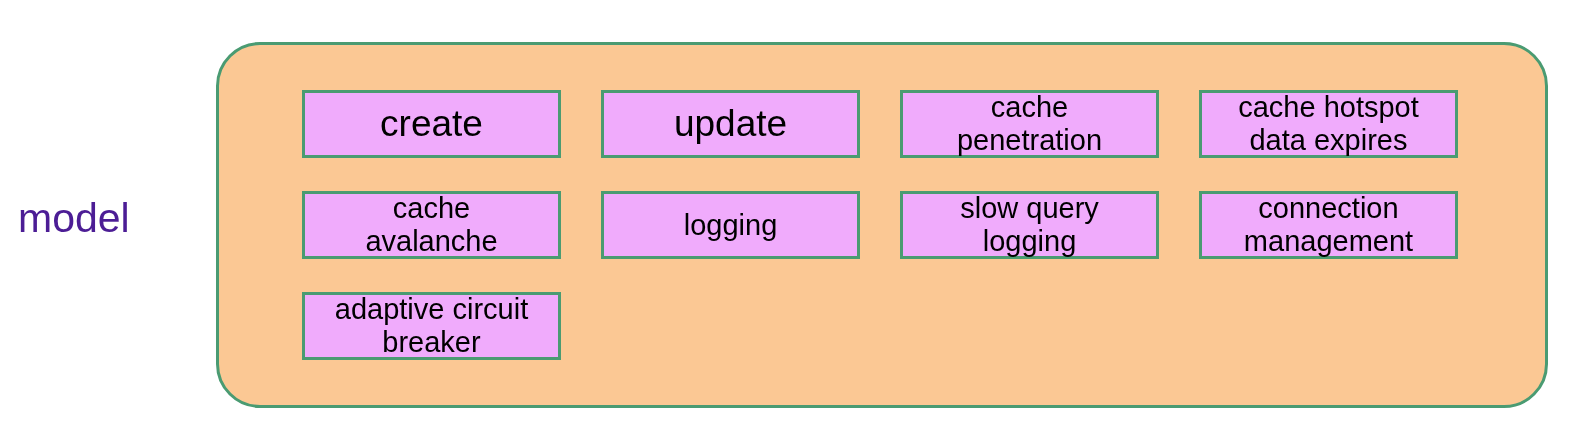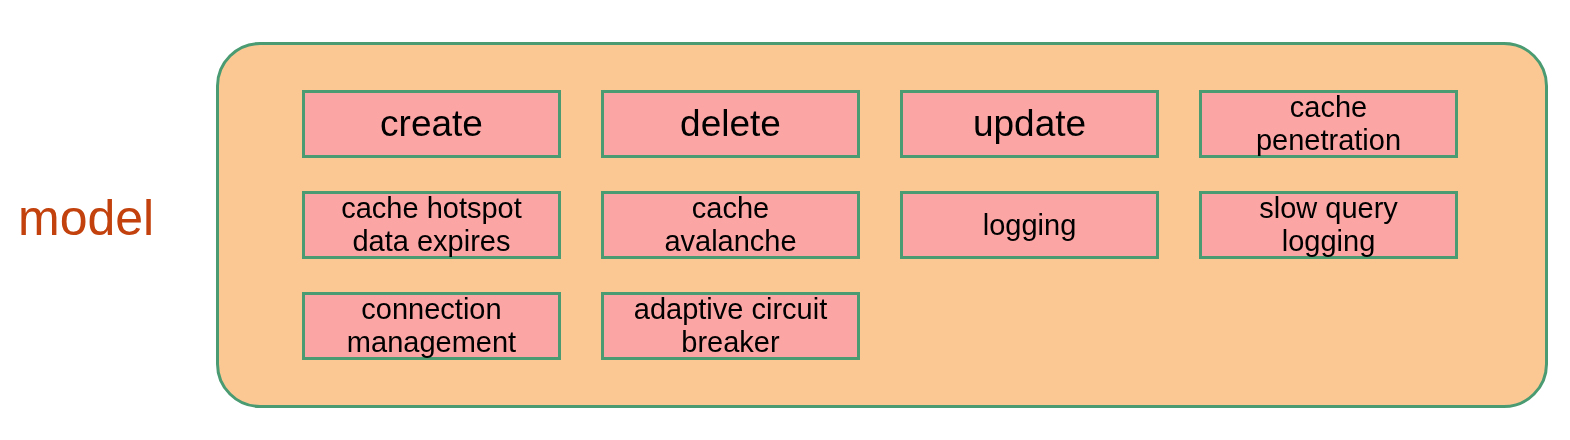--- a/index.html
+++ b/index.html
@@ -21,23 +21,23 @@
     top: 0;
     width: 1570px;
     height: 440px;
   }
 
   
   .group-label {
     position: absolute;
     left: 18px;
     top: 196px;
-    font-size: 50px;
+    font-size: 41px;
     line-height: 44px;
-    color: #c2410c;
+    color: #4c1d95;
     white-space: nowrap;
   }
 
   
   .container-panel {
     position: absolute;
     left: 216px;
     top: 42px;
     width: 1332px;
     height: 366px;
@@ -55,21 +55,21 @@
     width: 1158px;
     display: grid;
     grid-template-columns: repeat(4, 259px);
     grid-auto-rows: 68px;
     column-gap: 40px;
     row-gap: 33px;
   }
 
   .node-box {
     box-sizing: border-box;
-    background: #fca5a5;
+    background: #f0abfc;
     border: 3px solid #4a9b72;
     display: flex;
     align-items: center;
     justify-content: center;
     text-align: center;
     color: #000000;
     padding: 0 22px;
   }
 
   .node-box .node-label {
@@ -97,23 +97,20 @@
   <div class="group-label">model</div>
 
   <div class="container-panel">
 
     <div class="node-grid">
 
       <div class="node-box size-lg">
         <span class="node-label">create</span>
       </div>
 
-      <div class="node-box size-lg">
-        <span class="node-label">delete</span>
-      </div>
 
       <div class="node-box size-lg">
         <span class="node-label">update</span>
       </div>
 
 
       <div class="node-box size-md">
         <span class="node-label">cache
 penetration</span>
       </div>

